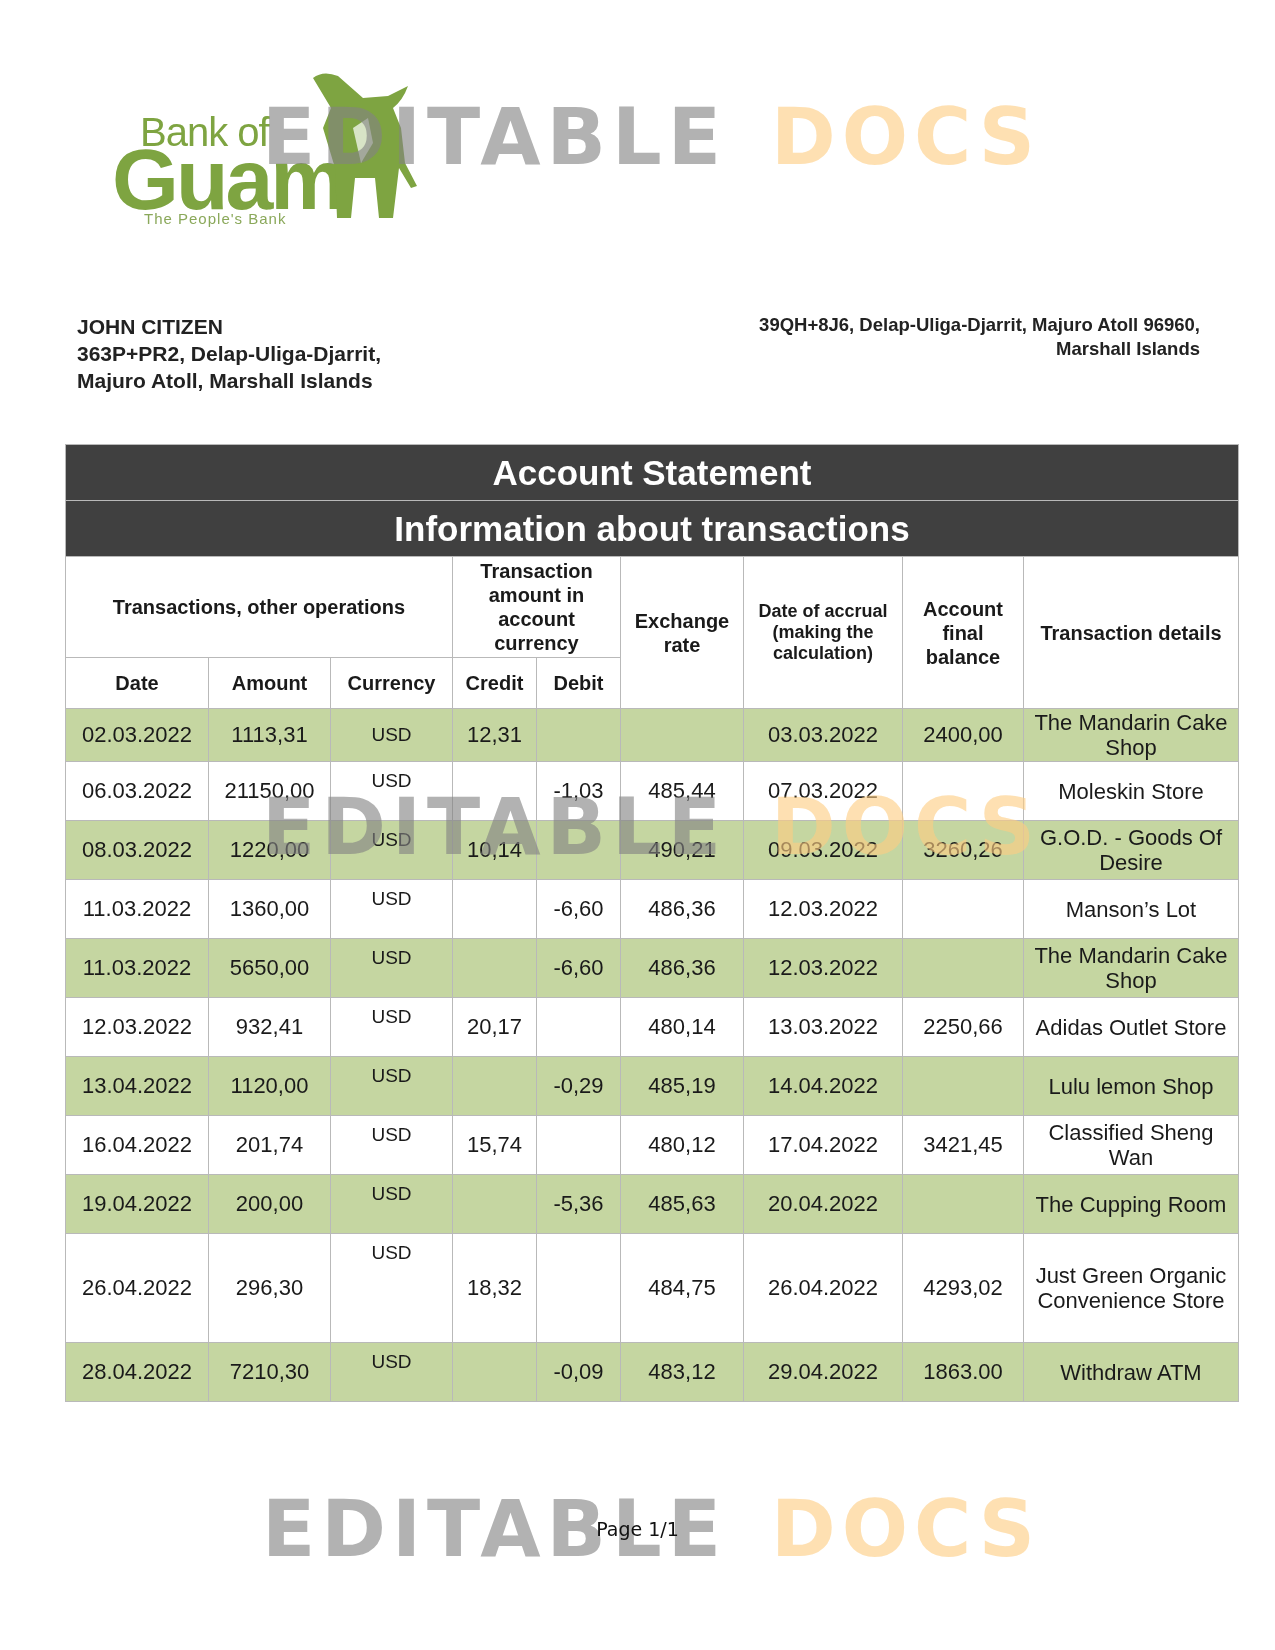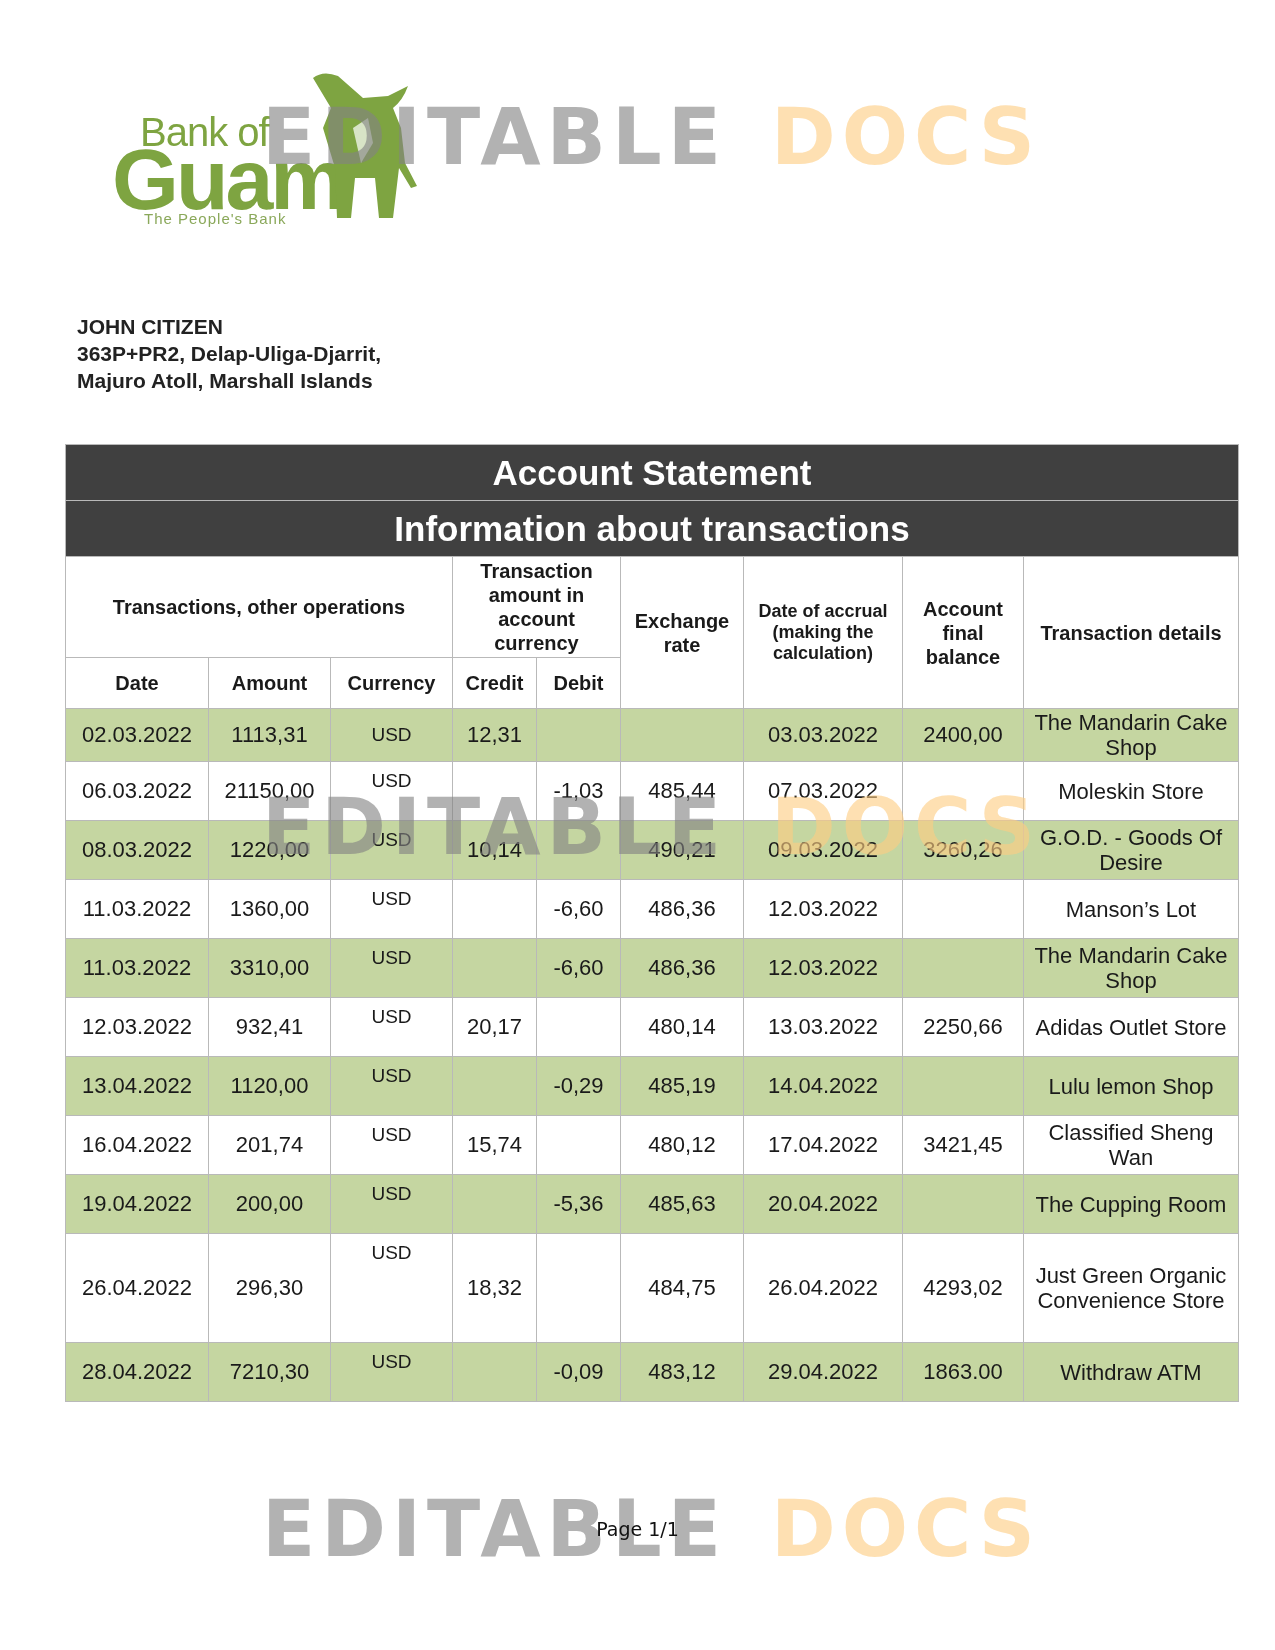--- a/index.html
+++ b/index.html
@@ -51,20 +51,22 @@
   <span class="w1">EDITABLE</span><span class="w2">DOCS</span>
 </div>
 
 <div class="client">
   <div>JOHN CITIZEN</div>
   <div>363P+PR2, Delap-Uliga-Djarrit,</div>
   <div>Majuro Atoll, Marshall Islands</div>
 </div>
 
 <div class="bankaddr">
+  <div>39QH+8J6, Delap-Uliga-Djarrit, Majuro Atoll 96960,</div>
+  <div>Marshall Islands</div>
 </div>
 
 <table class="stmt">
   <colgroup>
     <col style="width:143px">
       <col style="width:122px">
       <col style="width:122px">
       <col style="width:84px">
       <col style="width:84px">
       <col style="width:123px">
@@ -135,21 +137,21 @@
         <td class="cur">USD</td>
         <td></td>
         <td>-6,60</td>
         <td>486,36</td>
         <td>12.03.2022</td>
         <td></td>
         <td class="det">Manson’s Lot</td>
       </tr>
       <tr class="g">
         <td>11.03.2022</td>
-        <td>3310,00</td>
+        <td>5650,00</td>
         <td class="cur">USD</td>
         <td></td>
         <td>-6,60</td>
         <td>486,36</td>
         <td>12.03.2022</td>
         <td></td>
         <td class="det">The Mandarin Cake Shop</td>
       </tr>
       <tr>
         <td>12.03.2022</td>

